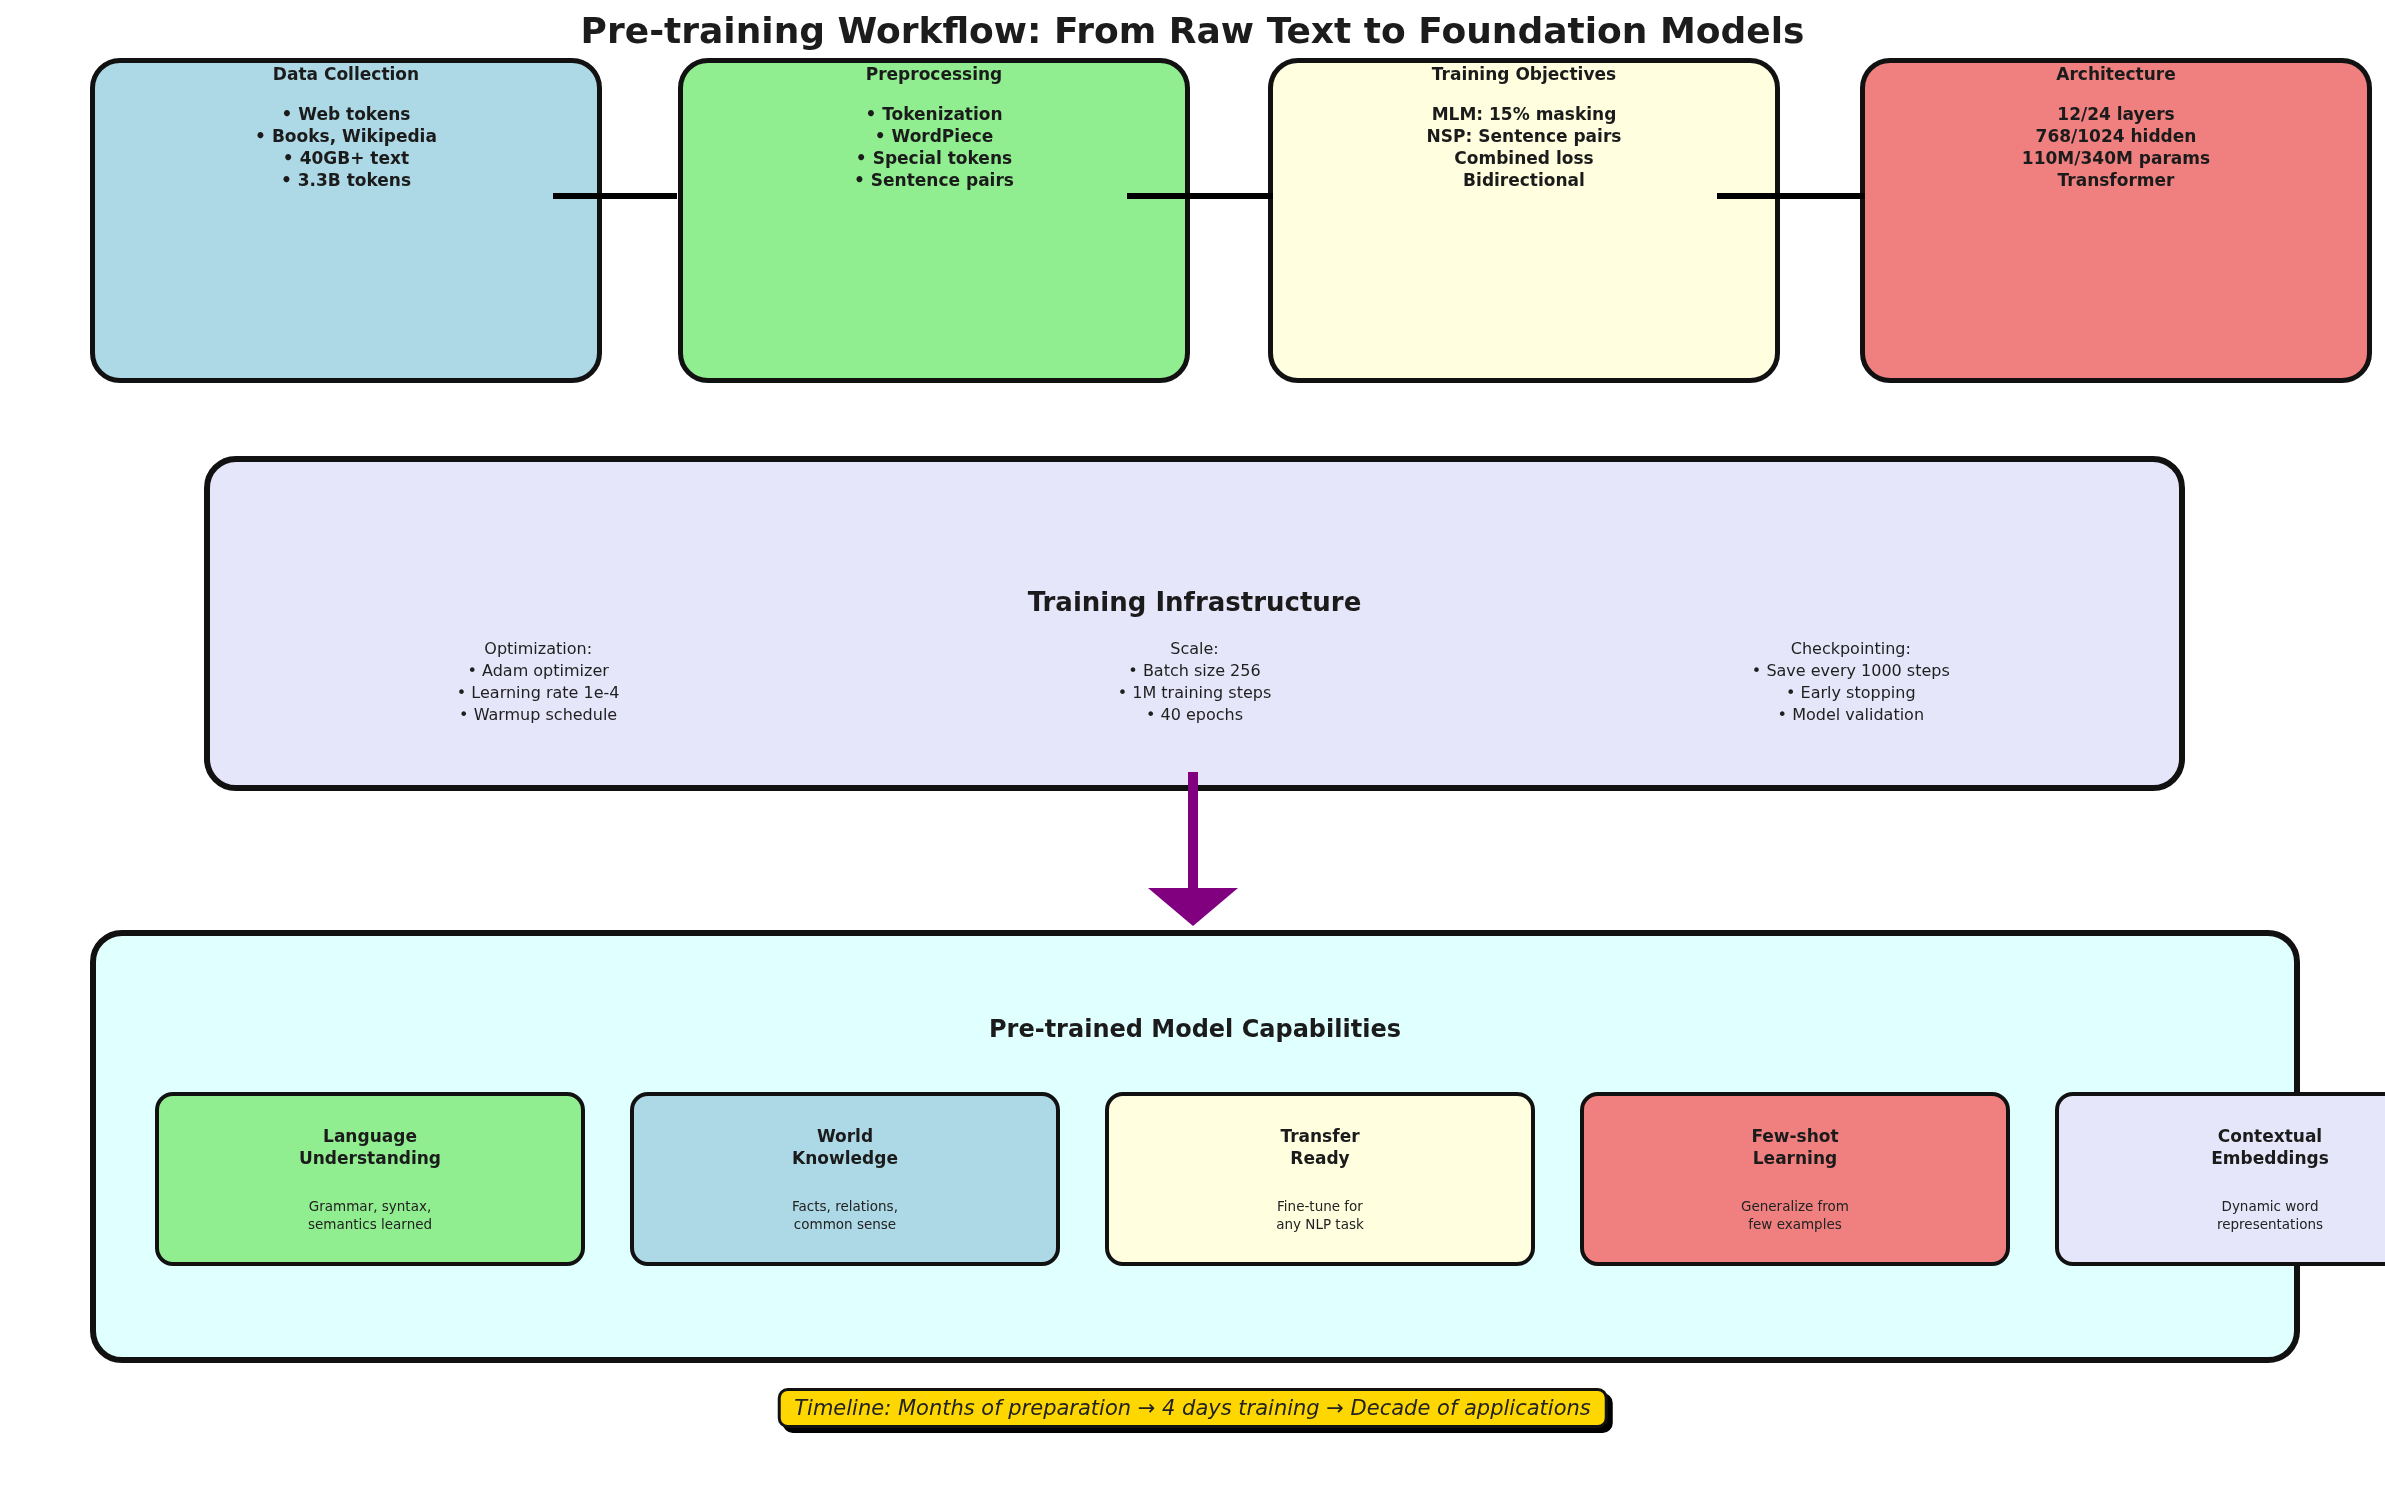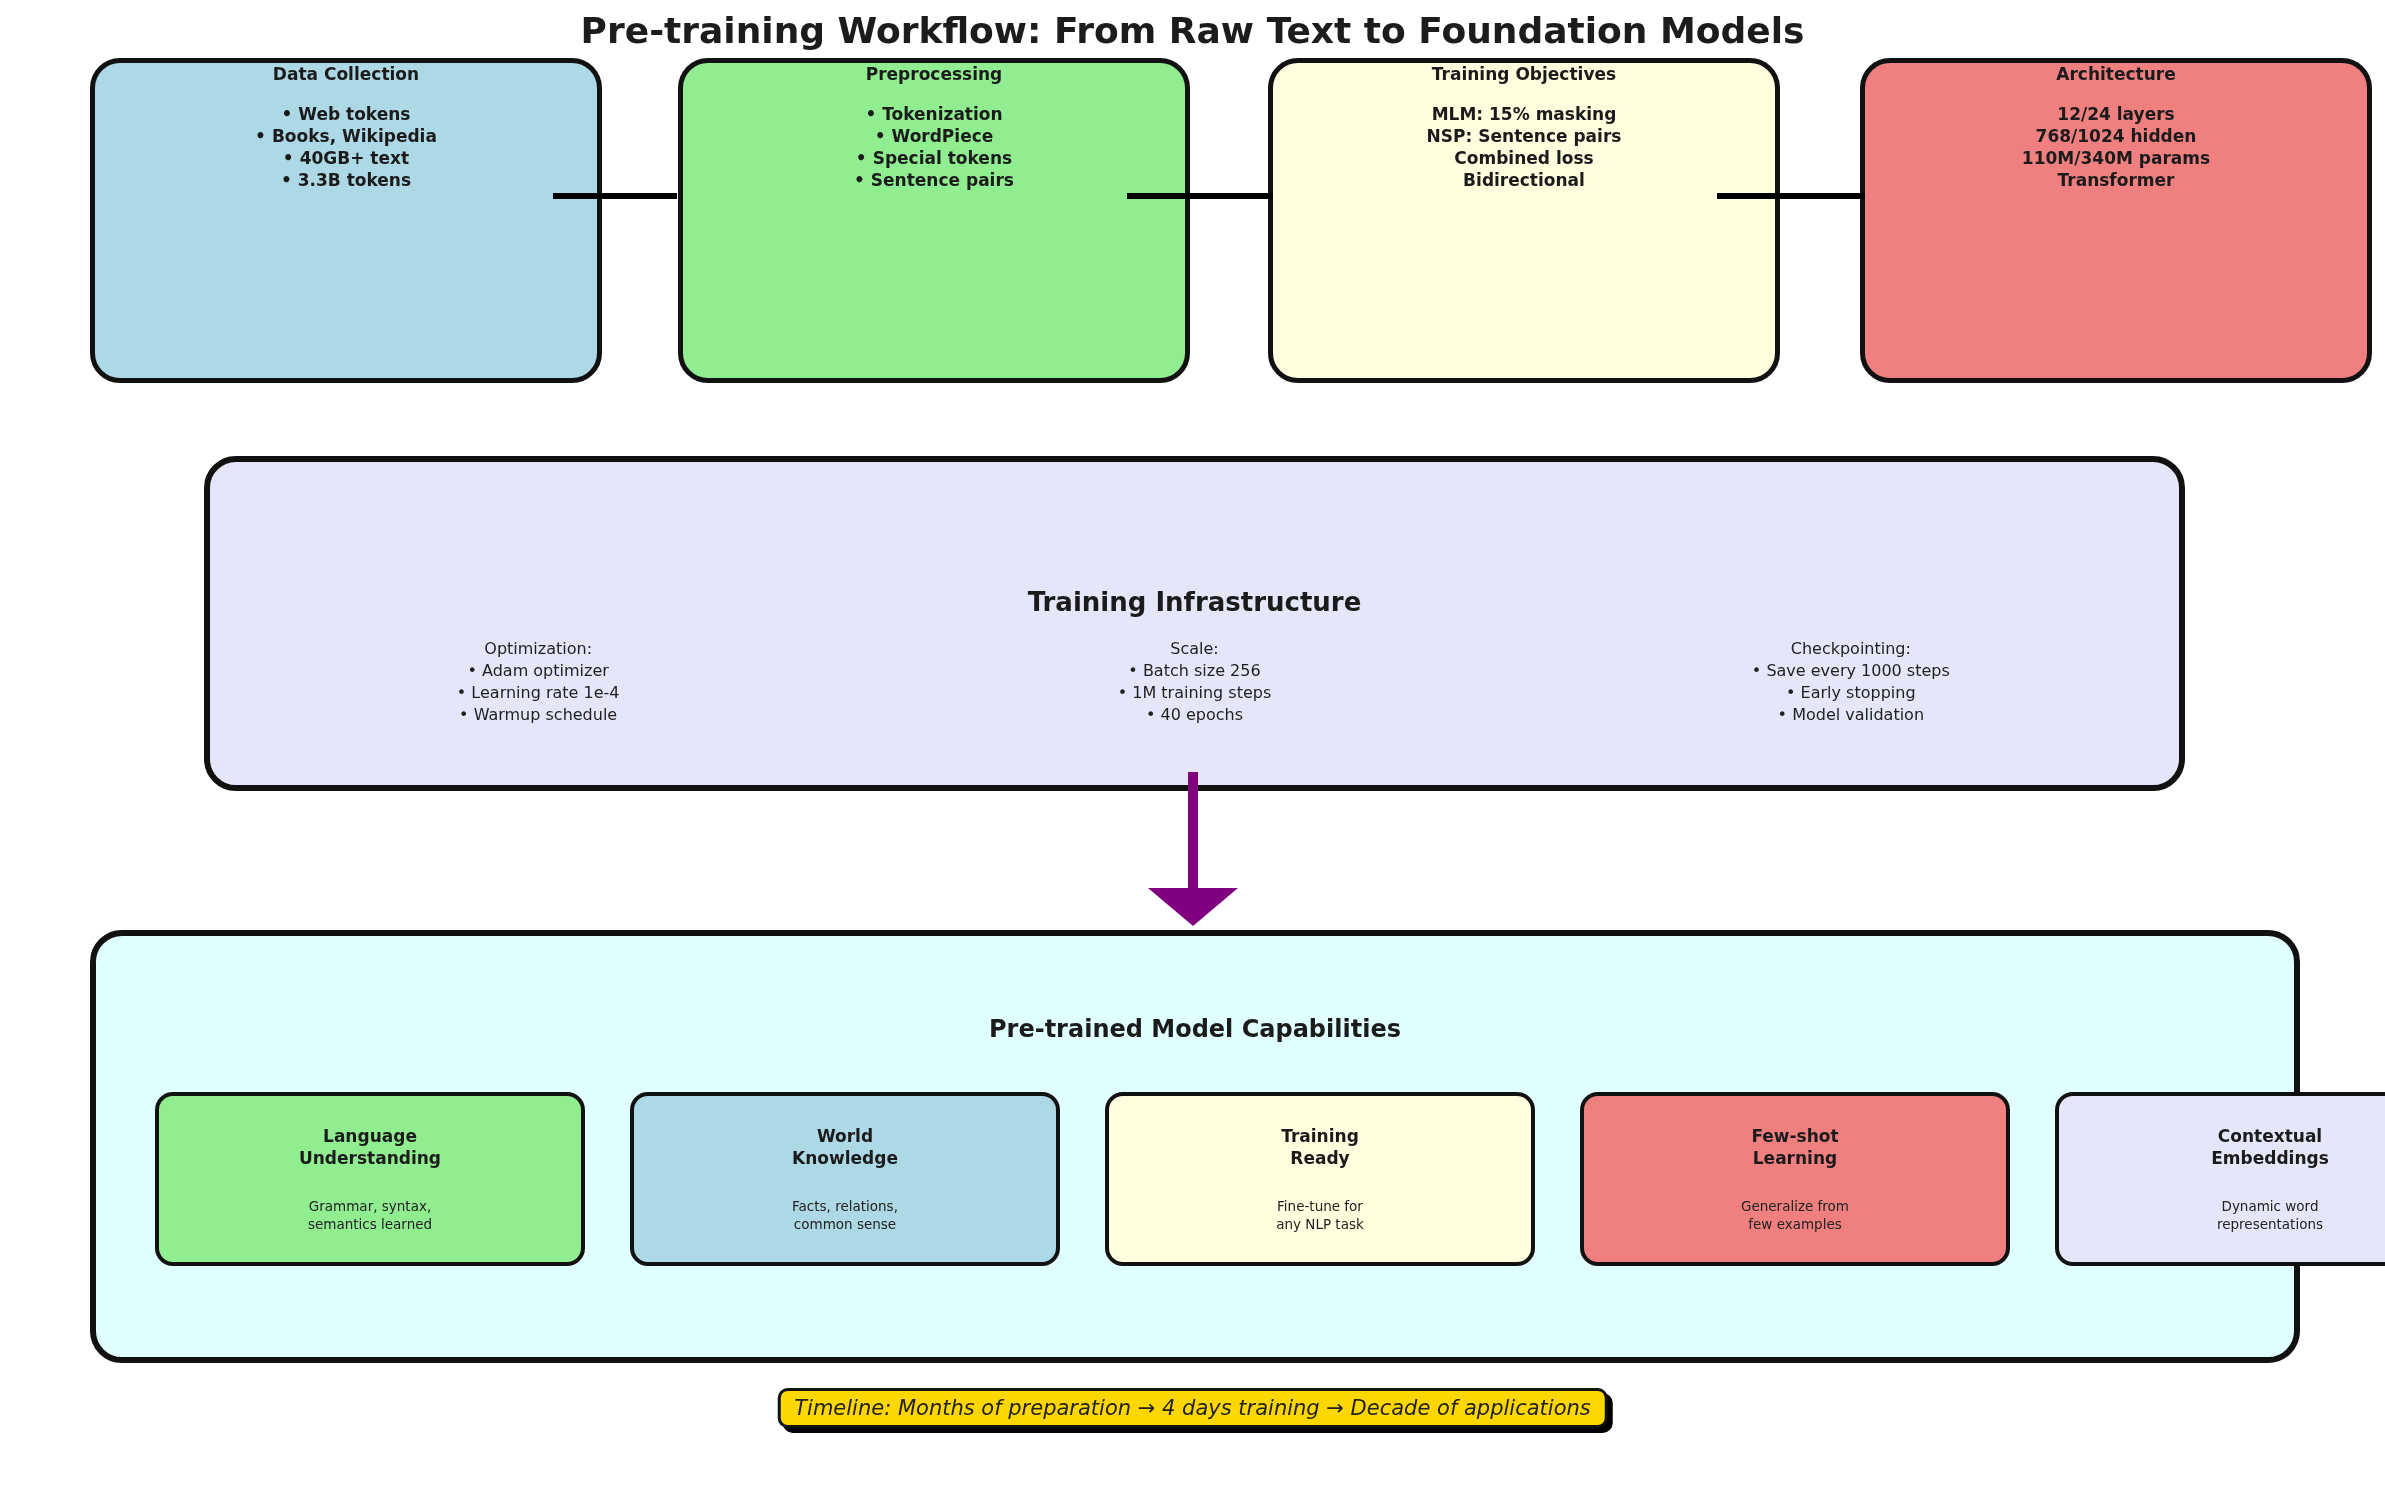--- a/index.html
+++ b/index.html
@@ -148,21 +148,21 @@
       <div>Knowledge</div>
     </div>
     <div class="cap-desc">
       <div>Facts, relations,</div>
       <div>common sense</div>
     </div>
   </div>
 
   <div class="capbox" style="left: 1105px; background-color: rgb(255, 255, 224);">
     <div class="cap-title">
-      <div>Training</div>
+      <div>Transfer</div>
       <div>Ready</div>
     </div>
     <div class="cap-desc">
       <div>Fine-tune for</div>
       <div>any NLP task</div>
     </div>
   </div>
 
   <div class="capbox" style="left: 1580px; background-color: rgb(240, 128, 128);">
     <div class="cap-title">

